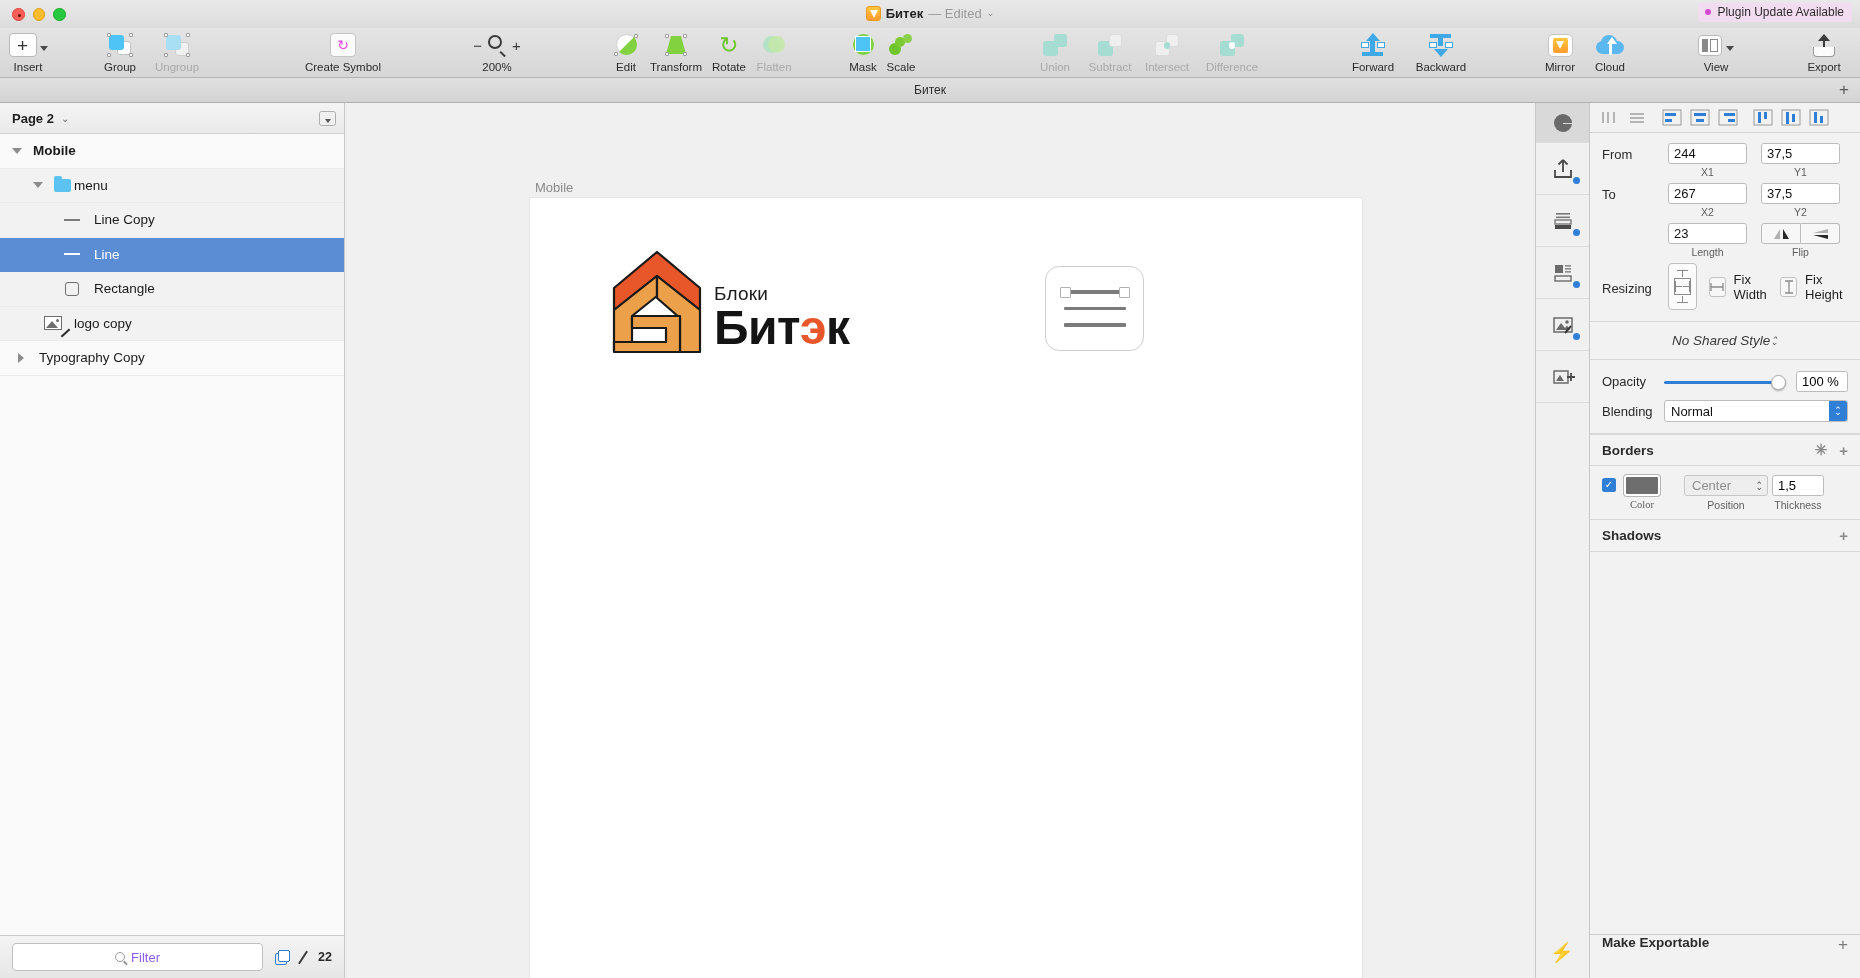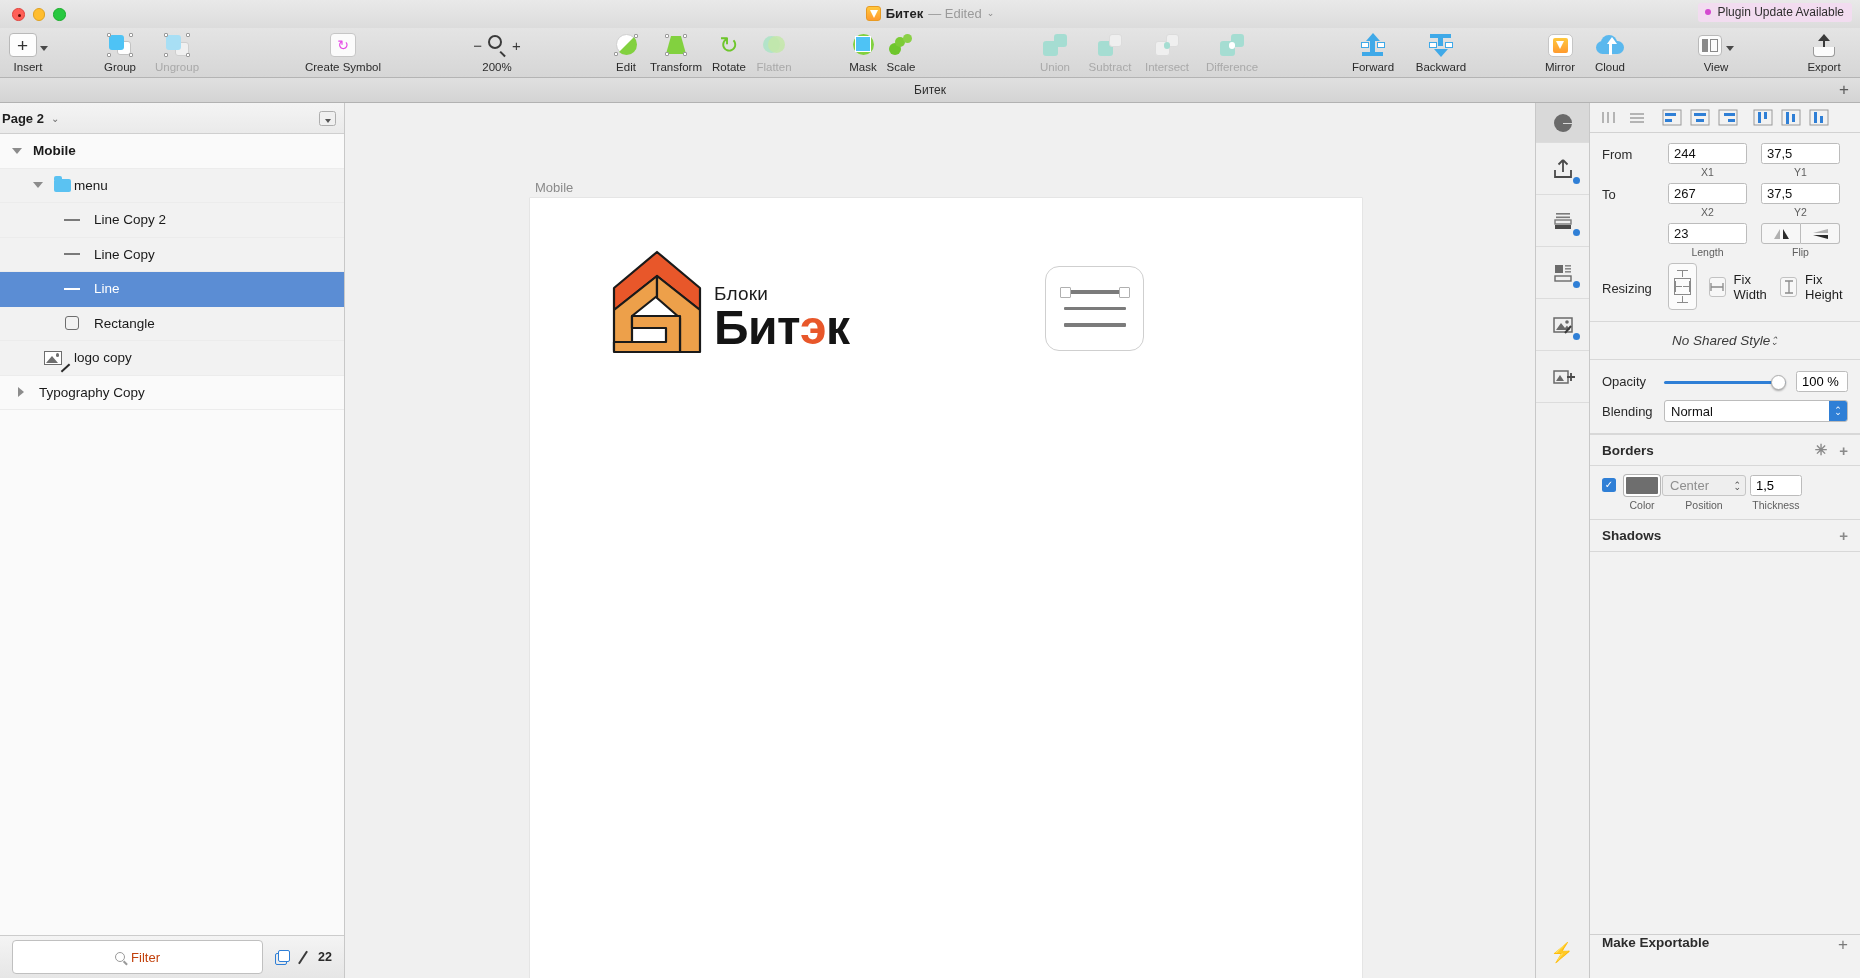--- a/index.html
+++ b/index.html
@@ -103,21 +103,21 @@
   
   .sidebar {
     width: 345px; flex: none; background: #fafafa;
     border-right: 1px solid #c8c8c8;
     display: flex; flex-direction: column;
   }
   .page-row {
     height: 31px; flex: none;
     background: linear-gradient(#f4f4f4, #eaeaea);
     border-bottom: 1px solid #cfcfcf;
-    display: flex; align-items: center; padding: 0 2px;
+    display: flex; align-items: center; padding: 0 12px;
     font-size: 13px; color: #1e1e1e; font-weight: bold;
     position: relative;
   }
   .page-row .pchev { margin-left: 7px; font-size: 10px; color: #6d6d6d; font-weight: normal; }
   .page-row .pmenu {
     position: absolute; right: 8px; width: 17px; height: 15px;
     border: 1px solid #aeaeae; border-radius: 2.5px; background: #f0f0f0;
     display: flex; align-items: flex-end; justify-content: center; padding-bottom: 2px;
   }
   .page-row .pmenu i { width: 0; height: 0; border-left: 3.5px solid transparent; border-right: 3.5px solid transparent; border-top: 4px solid #555; }
@@ -147,23 +147,23 @@
   .ic-img::after { content:""; position: absolute; right: 2px; top: 1.5px; width: 3.5px; height: 3.5px; border-radius: 50%; background: #6e6e6e; }
   .ic-pen { position: absolute; right: -5px; bottom: -4px; width: 11px; height: 2px; background: #2a2a2a; transform: rotate(-42deg); }
 
   .sb-footer {
     height: 43px; flex: none;
     background: linear-gradient(#f4f4f4, #e6e6e6);
     border-top: 1px solid #cccccc;
     display: flex; align-items: center; padding: 0 12px; gap: 12px;
   }
   .filter-box {
-    flex: 1; height: 34px; background: #fff; border: 1px solid #c0c0c0;
+    flex: 1; height: 28px; background: #fff; border: 1px solid #c0c0c0;
     border-radius: 4px; display: flex; align-items: center; justify-content: center; gap: 6px;
-    font-size: 13px; color: #c2410c;
+    font-size: 13px; color: #8b5cf6;
   }
   .mag { width: 10px; height: 10px; border: 1.6px solid #9a9a9a; border-radius: 50%; position: relative; }
   .mag::after { content:""; position: absolute; right: -4px; bottom: -3px; width: 5px; height: 1.6px; background: #9a9a9a; transform: rotate(45deg); }
   .fcount { display: flex; align-items: center; gap: 7px; font-size: 12.5px; color: #2a2a2a; font-weight: bold; }
   .ic-copies { width: 15px; height: 15px; position: relative; }
   .ic-copies::before { content:""; position: absolute; left: 0; bottom: 0; width: 10px; height: 10px; border: 1.6px solid #2f7fd6; border-radius: 2px; }
   .ic-copies::after { content:""; position: absolute; right: 0; top: 0; width: 10px; height: 10px; border: 1.6px solid #2f7fd6; border-radius: 2px; background: #fff; }
   .ic-pencil { width: 14px; height: 14px; position: relative; }
   .ic-pencil::after { content:""; position: absolute; left: 5px; top: 0; width: 2px; height: 15px; background: #3a3a3a; transform: rotate(33deg); }
 
@@ -585,26 +585,20 @@
         <div class="layer-row alt" style="padding-left:31px;">
           <span class="disc">
               <i class="tri-dn"></i>
             </span>
           <span class="licon" style="margin-left:6px;">
               <i class="ic-folder"></i>
             </span>
           <span class="lname">menu</span>
         </div>
 
-        <div class="layer-row alt" style="padding-left:60px;">
-          <span class="licon">
-              <i class="ic-line"></i>
-            </span>
-          <span class="lname" style="margin-left:10px;">Line Copy 2</span>
-        </div>
 
         <div class="layer-row alt" style="padding-left:60px;">
           <span class="licon">
               <i class="ic-line"></i>
             </span>
           <span class="lname" style="margin-left:10px;">Line Copy</span>
         </div>
 
         <div class="layer-row alt sel" style="padding-left:60px;">
           <span class="licon">
@@ -908,21 +902,21 @@
 
         <div class="sec-head">
           <span>Borders</span>
           <span class="acts">
             <span>✳</span>
             <span>+</span>
           </span>
         </div>
         <div class="border-row">
           <span class="chk"></span>
-          <span class="bcol" style="margin-right:2px;">
+          <span class="bcol" style="margin-right:24px;font-family:Liberation Serif, serif;">
             <span class="swatch"></span>
             <span class="bsub">Color</span>
           </span>
           <span class="bcol" style="margin-right:4px;">
             <span class="pos-ctl">
               <span>Center</span>
               <span class="stepper">
                   <span>⌃</span>
                   <span>⌄</span>
                 </span>

